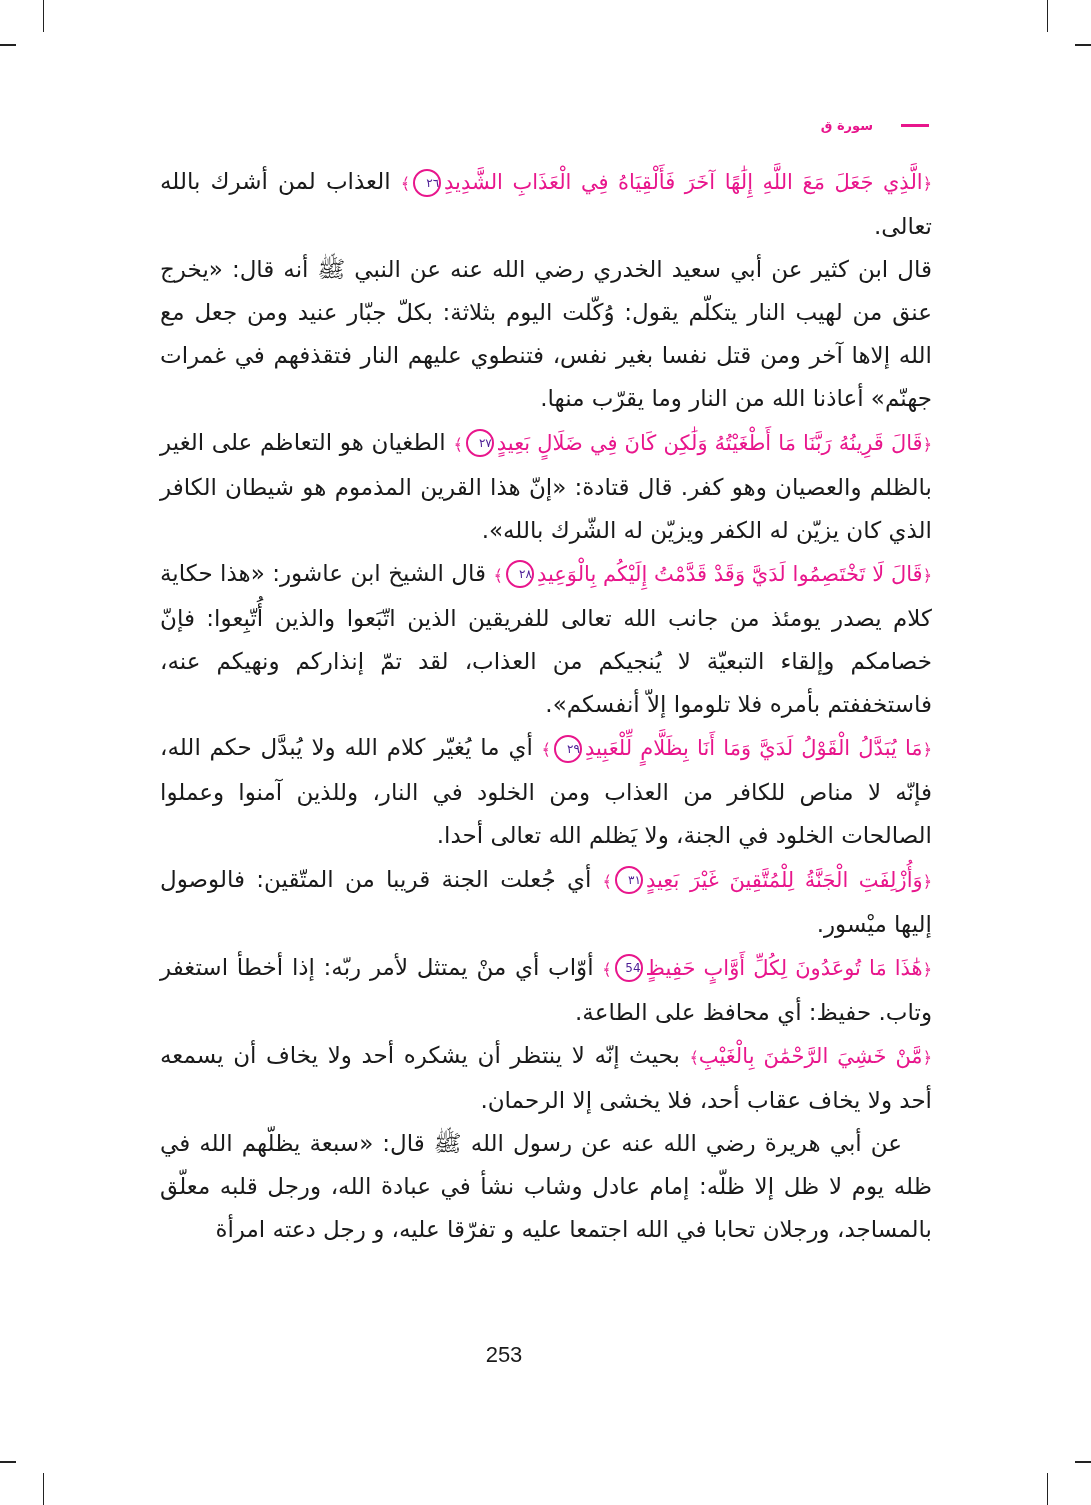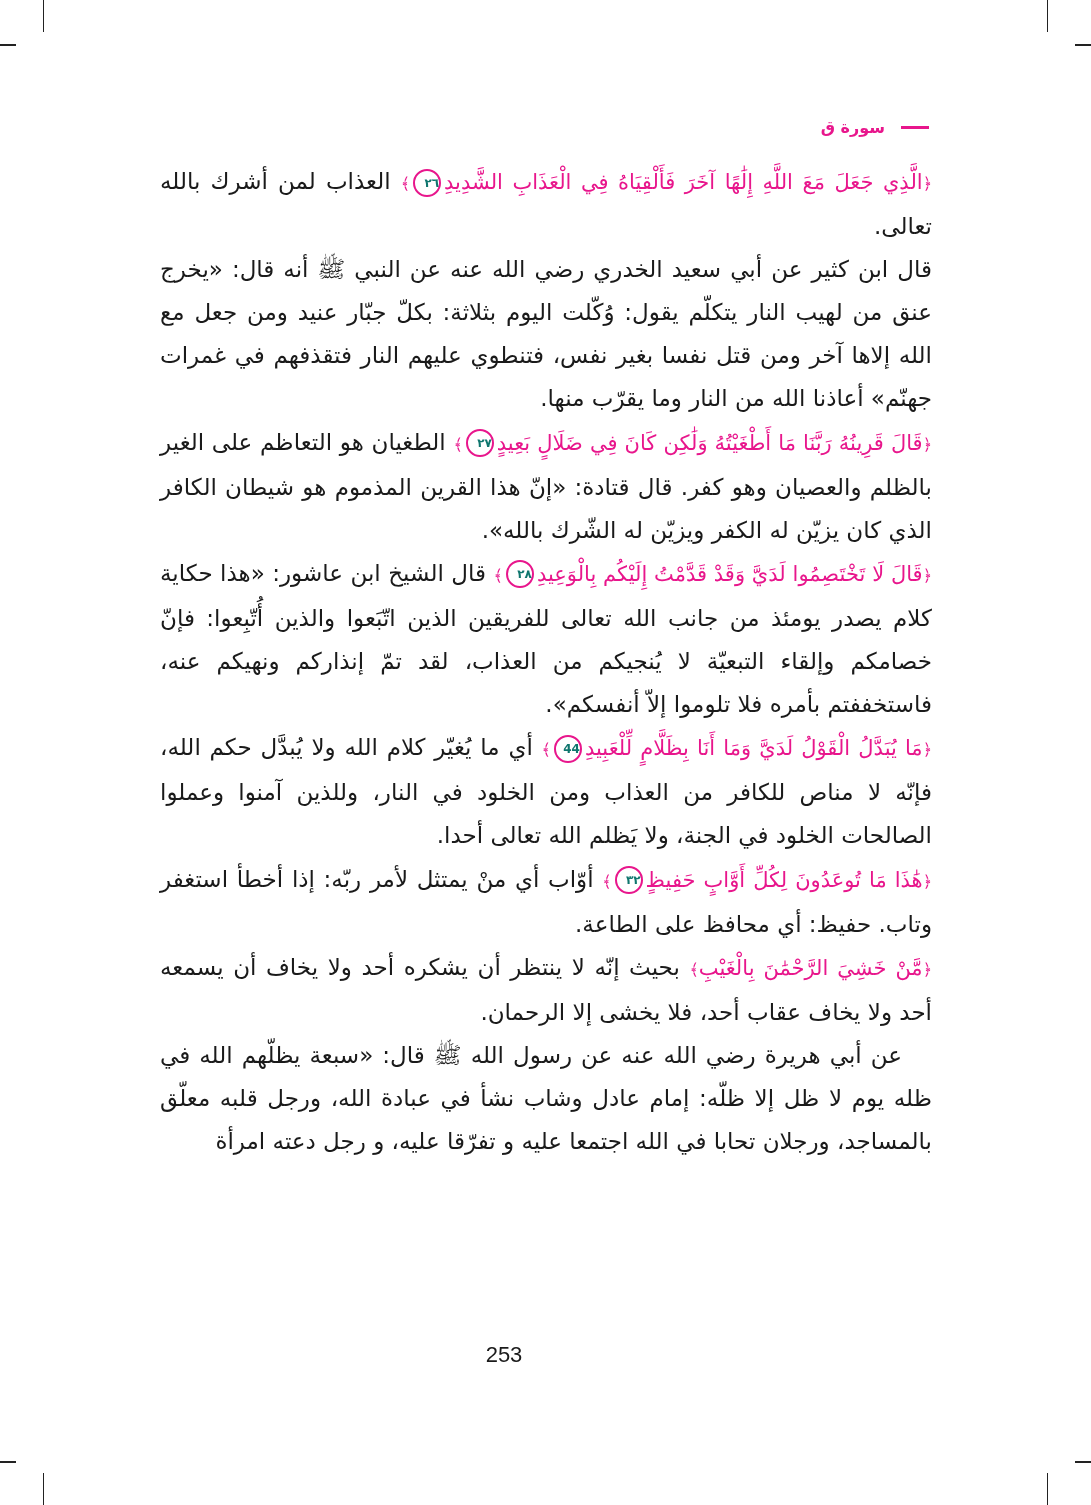--- a/index.html
+++ b/index.html
@@ -6,39 +6,39 @@
     body {
       width: 1091px; height: 1505px; position: relative; overflow: hidden;
       font-family: "DejaVu Sans", sans-serif; color: #1a1a1a;
     }
     
     .crop { position: absolute; background: #222; }
     .crop.v { width: 1px; height: 32px; }
     .crop.h { height: 2px; width: 16px; }
     .running-head {
       position: absolute; top: 118px; right: 162px;
-      display: flex; align-items: center; gap: 16px; direction: rtl;
-      color: #e8168c; font-size: 16px; font-family: "DejaVu Sans", sans-serif;
+      display: flex; align-items: center; gap: 28px; direction: rtl;
+      color: #e8168c; font-size: 13px; font-family: "DejaVu Sans", sans-serif;
       font-weight: bold;
     }
     .running-head .rule { width: 28px; height: 3px; background: #e8168c; display: inline-block; }
     .text-block {
       position: absolute; top: 160px; left: 160px; width: 772px;
       direction: rtl; text-align: justify; text-align-last: right;
       font-size: 23px; line-height: 43.1px; font-family: "DejaVu Sans", sans-serif;
     }
     .para { margin: 0; }
     .para.indent { text-indent: 30px; }
     .verse { color: #e8168c; font-family: "DejaVu Serif", serif; font-size: 21px; }
     .bracket { color: #e8168c; font-size: 16px; }
     .ayah-num {
       display: inline-block; min-width: 24px; height: 24px; line-height: 24px;
       border: 2px solid #e8168c; border-radius: 50%;
-      color: #0f766e; font-size: 12px; text-align: center;
-      vertical-align: middle; margin: 0 3px; font-weight: bold;
+      color: #4c1d95; font-size: 12px; text-align: center;
+      vertical-align: middle; margin: 0 3px;
     }
     .page-number {
       position: absolute; top: 1342px; left: 0; width: 1008px; text-align: center;
       font-family: "Liberation Sans", sans-serif; font-size: 22px; color: #1a1a1a;
     }
   </style>
 </head>
 <body>
 
 <div class="crop v" style="left:43px; top:0;"></div>
@@ -70,28 +70,32 @@
     <span class="bracket">﴿</span><span class="verse">قَالَ قَرِينُهُ رَبَّنَا مَا أَطْغَيْتُهُ وَلَٰكِن كَانَ فِي ضَلَالٍ بَعِيدٍ</span><span class="ayah-num">٢٧</span><span class="bracket">﴾</span>
     <span>الطغيان هو التعاظم على الغير بالظلم والعصيان وهو كفر. قال قتادة: «إنّ هذا القرين المذموم هو شيطان الكافر الذي كان يزيّن له الكفر ويزيّن له الشّرك بالله».</span>
   </p>
 
   <p class="para">
     <span class="bracket">﴿</span><span class="verse">قَالَ لَا تَخْتَصِمُوا لَدَيَّ وَقَدْ قَدَّمْتُ إِلَيْكُم بِالْوَعِيدِ</span><span class="ayah-num">٢٨</span><span class="bracket">﴾</span>
     <span>قال الشيخ ابن عاشور: «هذا حكاية كلام يصدر يومئذ من جانب الله تعالى للفريقين الذين اتّبَعوا والذين أُتّبِعوا: فإنّ خصامكم وإلقاء التبعيّة لا يُنجيكم من العذاب، لقد تمّ إنذاركم ونهيكم عنه، فاستخففتم بأمره فلا تلوموا إلاّ أنفسكم».</span>
   </p>
 
   <p class="para">
-    <span class="bracket">﴿</span><span class="verse">مَا يُبَدَّلُ الْقَوْلُ لَدَيَّ وَمَا أَنَا بِظَلَّامٍ لِّلْعَبِيدِ</span><span class="ayah-num">44</span><span class="bracket">﴾</span>
+    <span class="bracket">﴿</span><span class="verse">مَا يُبَدَّلُ الْقَوْلُ لَدَيَّ وَمَا أَنَا بِظَلَّامٍ لِّلْعَبِيدِ</span><span class="ayah-num">٢٩</span><span class="bracket">﴾</span>
     <span>أي ما يُغيّر كلام الله ولا يُبدَّل حكم الله، فإنّه لا مناص للكافر من العذاب ومن الخلود في النار، وللذين آمنوا وعملوا الصالحات الخلود في الجنة، ولا يَظلم الله تعالى أحدا.</span>
   </p>
 
 
+  <p class="para">
+    <span class="bracket">﴿</span><span class="verse">وَأُزْلِفَتِ الْجَنَّةُ لِلْمُتَّقِينَ غَيْرَ بَعِيدٍ</span><span class="ayah-num">٣١</span><span class="bracket">﴾</span>
+    <span>أي جُعلت الجنة قريبا من المتّقين: فالوصول إليها ميْسور.</span>
+  </p>
 
   <p class="para">
-    <span class="bracket">﴿</span><span class="verse">هَٰذَا مَا تُوعَدُونَ لِكُلِّ أَوَّابٍ حَفِيظٍ</span><span class="ayah-num">٣٢</span><span class="bracket">﴾</span>
+    <span class="bracket">﴿</span><span class="verse">هَٰذَا مَا تُوعَدُونَ لِكُلِّ أَوَّابٍ حَفِيظٍ</span><span class="ayah-num">54</span><span class="bracket">﴾</span>
     <span>أوّاب أي منْ يمتثل لأمر ربّه: إذا أخطأ استغفر وتاب. حفيظ: أي محافظ على الطاعة.</span>
   </p>
 
   <p class="para">
     <span class="bracket">﴿</span><span class="verse">مَّنْ خَشِيَ الرَّحْمَٰنَ بِالْغَيْبِ</span><span class="bracket">﴾</span>
     <span>بحيث إنّه لا ينتظر أن يشكره أحد ولا يخاف أن يسمعه أحد ولا يخاف عقاب أحد، فلا يخشى إلا الرحمان.</span>
   </p>
 
   <p class="para indent">
     <span>عن أبي هريرة رضي الله عنه عن رسول الله ﷺ قال: «سبعة يظلّهم الله في ظله يوم لا ظل إلا ظلّه: إمام عادل وشاب نشأ في عبادة الله، ورجل قلبه معلّق بالمساجد، ورجلان تحابا في الله اجتمعا عليه و تفرّقا عليه، و رجل دعته امرأة</span>

